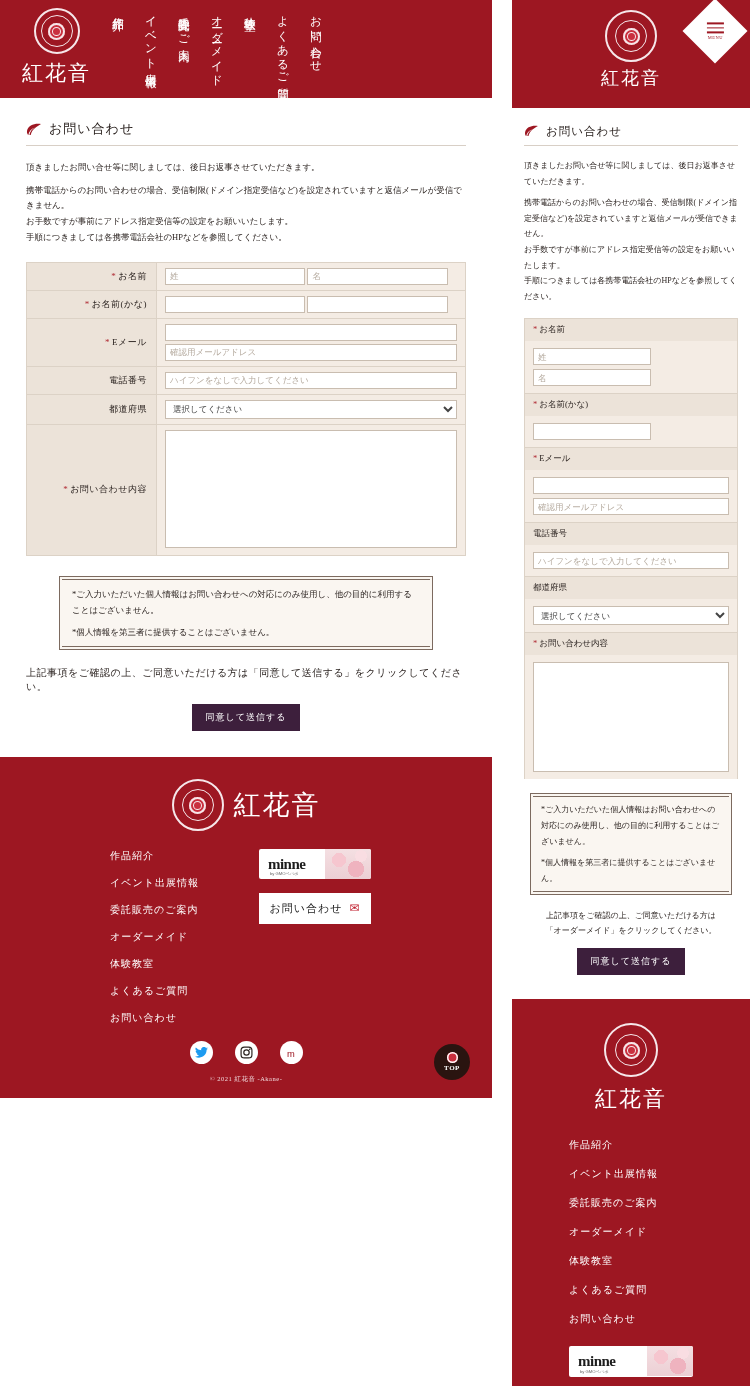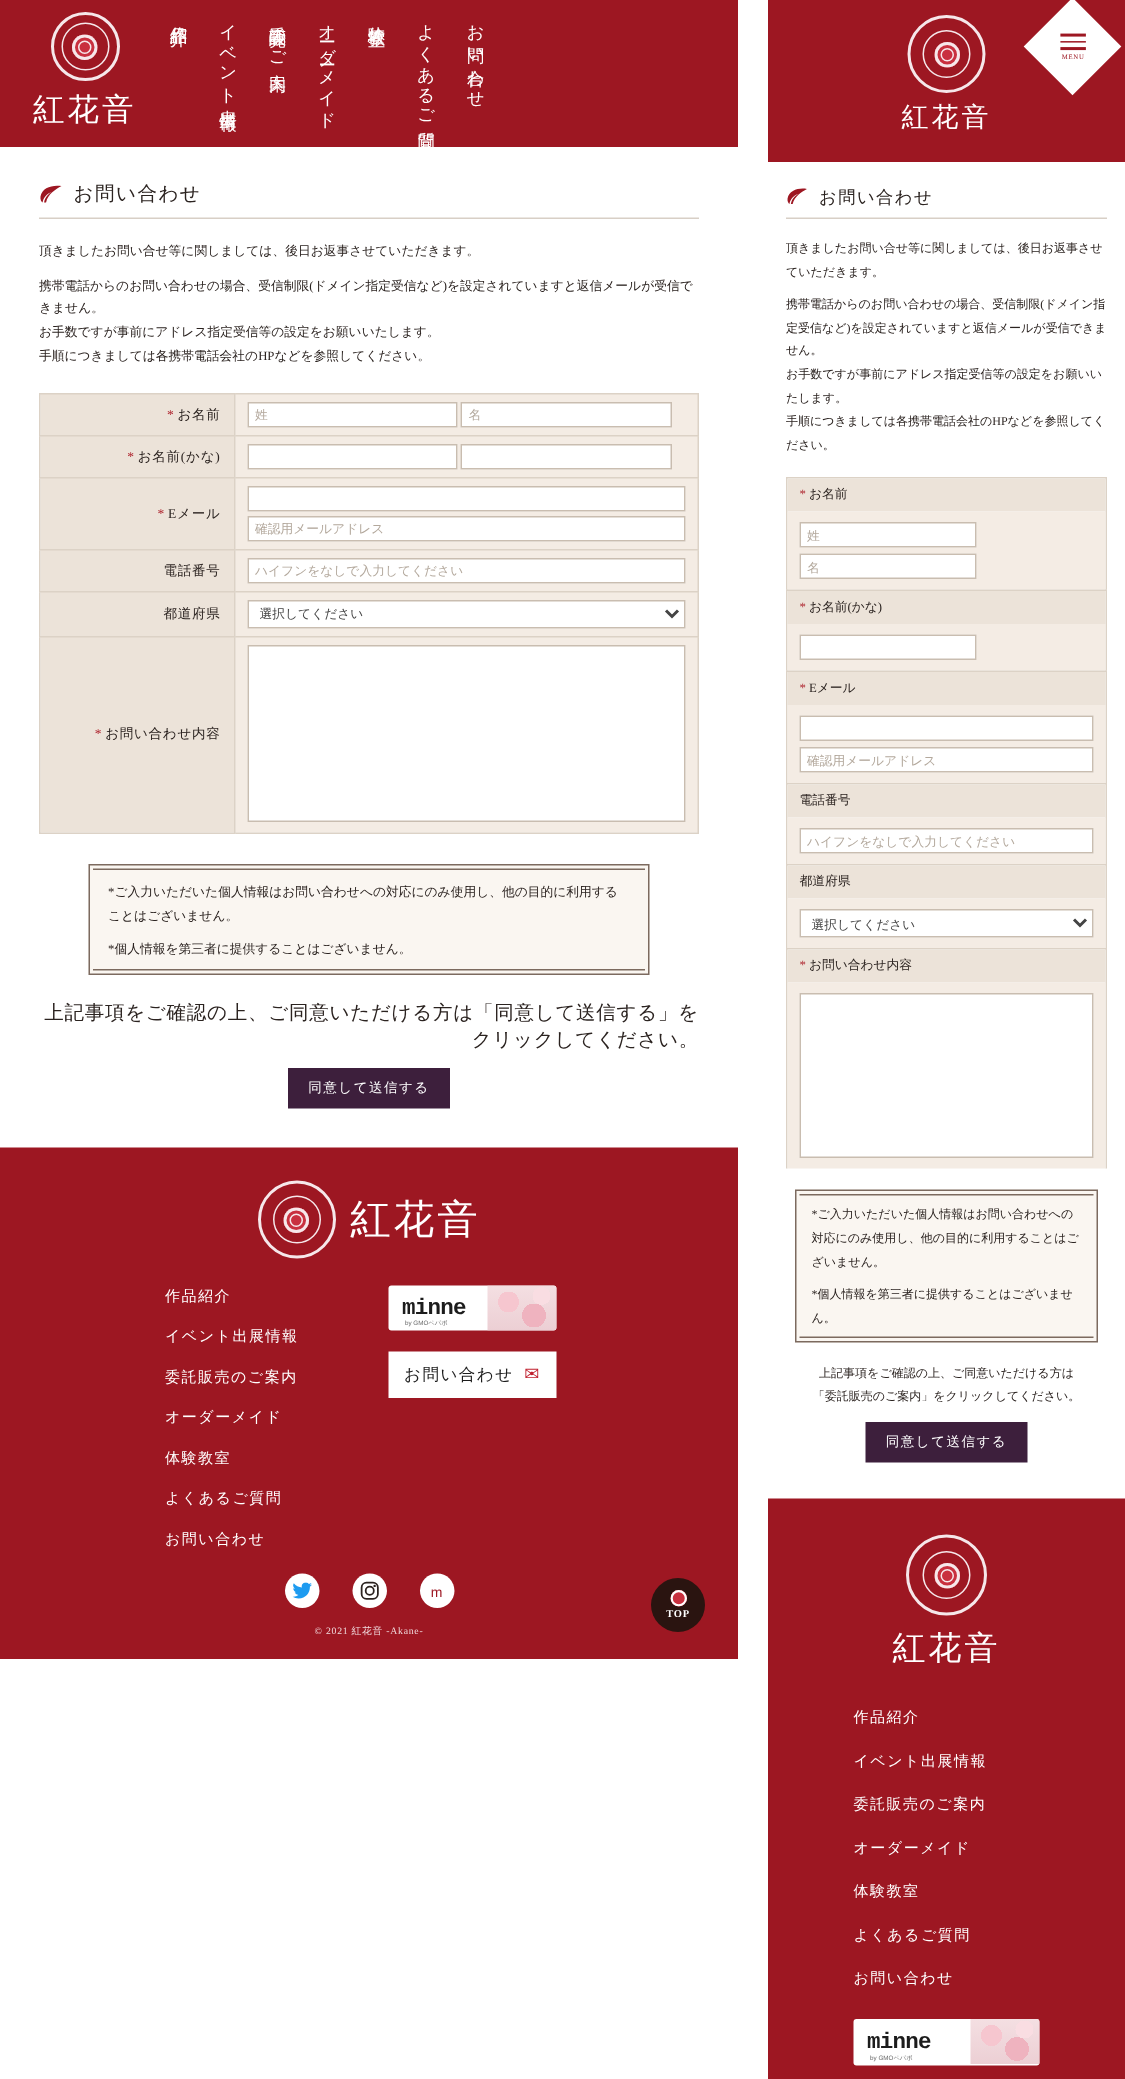--- a/index.html
+++ b/index.html
@@ -93,41 +93,41 @@
     padding:9px 12px; font-size:8.5px; line-height:1.9; color:#2b2320;
     position:relative;
   }
   .note-box::before, .note-box::after{
     content:""; position:absolute; left:2px; right:2px; height:1px; background:#7c6a5f;
   }
   .note-box::before { top:2px; }
   .note-box::after { bottom:2px; }
   .note-box p { margin:0; }
 
-  .agree-text { text-align:right; font-size:13px; margin:16px 0 10px; color:#2b2320; letter-spacing:.5px;font-family:Liberation Mono, monospace;}
+  .agree-text { text-align:left; font-size:10px; margin:16px 0 10px; color:#2b2320; letter-spacing:.5px;font-family:Liberation Mono, monospace;}
   .submit-wrap { text-align:center; padding-bottom:26px; }
   .submit-btn {
     background:#3d1f3c; color:#fff; border:none; font-size:9px;
     padding:7px 14px; cursor:pointer; font-family:"Liberation Serif", serif;
     letter-spacing:1px;
   }
 
   
   .d-footer { background:#9d1722; padding:22px 0 14px 0; position:relative; }
   .d-footer-logo { display:flex; align-items:center; justify-content:center; gap:10px; margin-bottom:18px; }
   .d-footer-logo .logo-text { font-size:27px; }
   .d-footer-cols { display:flex; padding:0 0 0 110px; gap:60px; }
   .f-links { display:flex; flex-direction:column; gap:13px; }
   .f-link { color:#fff; font-size:10px; letter-spacing:1px; cursor:pointer; }
   .minne-badge {
     width:112px; height:30px; background:#fff; border-radius:2px;
     display:flex; align-items:center; overflow:hidden; position:relative;
     margin-bottom:14px;
   }
-  .minne-txt { font-size:15px; color:#1c1c1c; padding-left:9px; letter-spacing:-.5px; font-family:Liberation Mono, monospace; font-weight:bold;}
+  .minne-txt { font-size:15px; color:#1c1c1c; padding-left:9px; letter-spacing:-.5px; font-family:Liberation Serif, serif; font-weight:bold;}
   .minne-sub { position:absolute; left:11px; bottom:3px; font-size:4.2px; color:#666; font-family:"Liberation Sans", sans-serif;}
   .minne-flower {
     position:absolute; right:0; top:0; width:46px; height:30px;
     background:
       radial-gradient(circle at 14px 11px, #f6c6cf 0 7px, transparent 7px),
       radial-gradient(circle at 31px 20px, #efb3bf 0 8px, transparent 8px),
       radial-gradient(circle at 36px 7px, #f9dde2 0 6px, transparent 6px),
       linear-gradient(#f4dfe2,#eccfd4);
   }
   .contact-btn {
@@ -441,21 +441,21 @@
       </div>
     </div>
 
     <div class="m-note">
       <p>*ご入力いただいた個人情報はお問い合わせへの対応にのみ使用し、他の目的に利用することはございません。</p>
       <p style="margin-top:6px;">*個人情報を第三者に提供することはございません。</p>
     </div>
 
     <div class="m-agree">
       <div>上記事項をご確認の上、ご同意いただける方は</div>
-      <div>「委託販売のご案内」をクリックしてください。</div>
+      <div>「オーダーメイド」をクリックしてください。</div>
     </div>
     <div class="m-submit-wrap">
       <button class="submit-btn">同意して送信する</button>
     </div>
   </main>
 
   <footer class="m-footer">
     <div class="m-footer-logo">
       <div class="logo-mark">
           <span class="logo-rose"></span>

